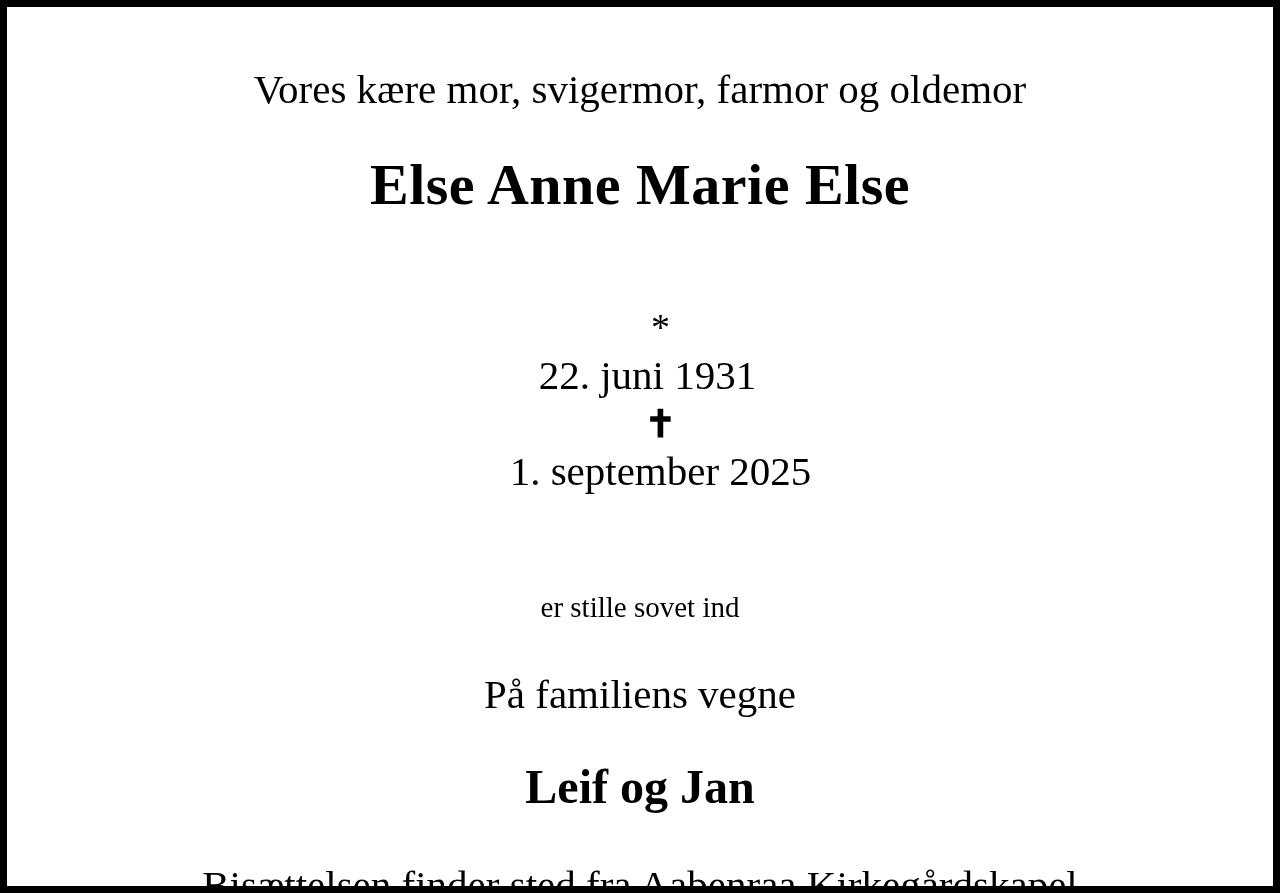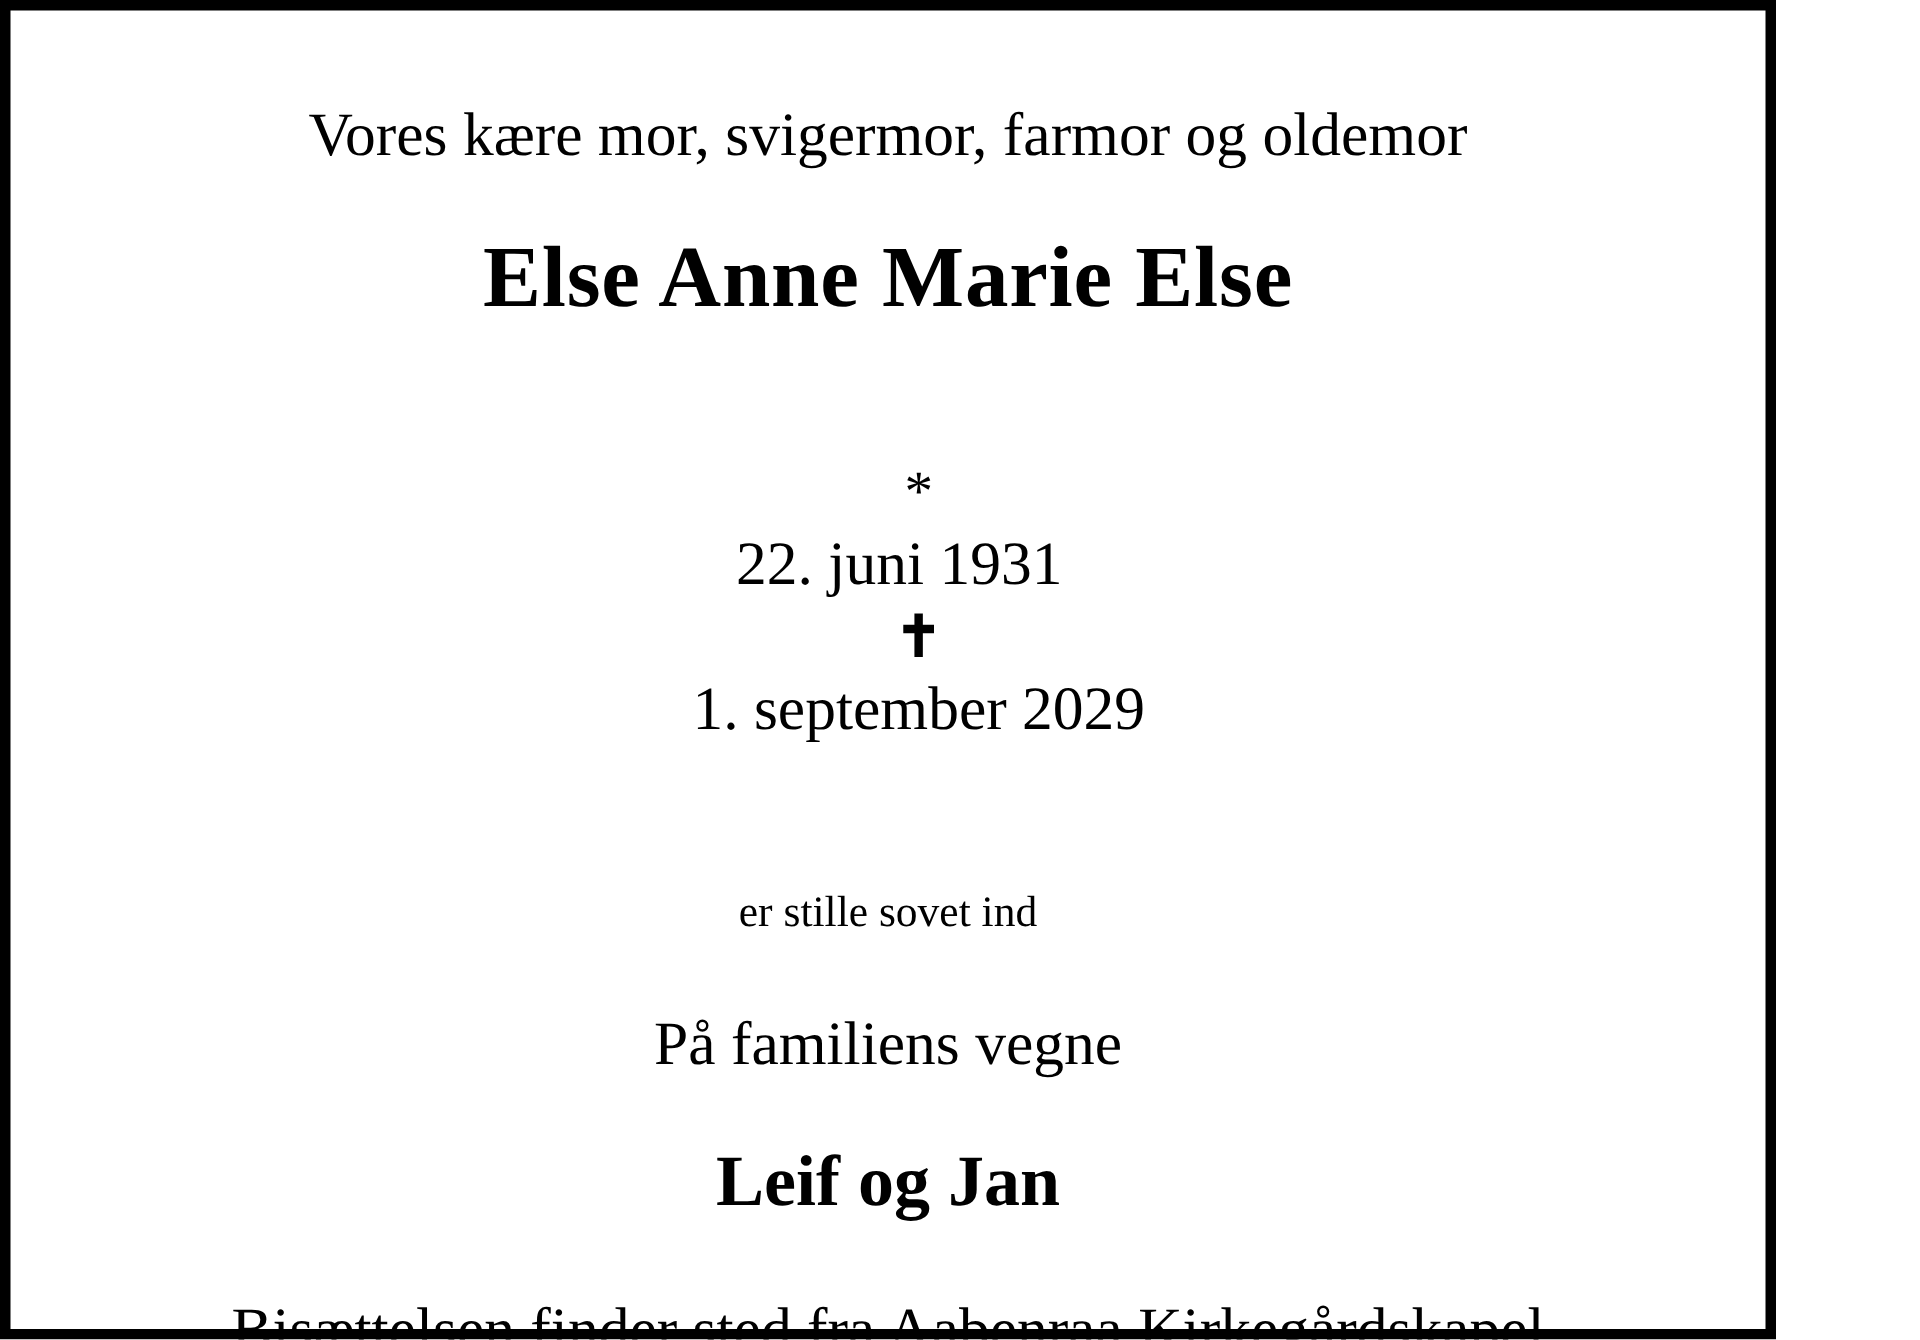--- a/index.html
+++ b/index.html
@@ -9,21 +9,21 @@
   }
   body {
     width: 1280px;
     height: 893px;
     font-family: "Liberation Serif", "DejaVu Serif", serif;
     color: #000000;
     overflow: hidden;
   }
   .obituary-frame {
     box-sizing: border-box;
-    width: 1184px;
+    width: 1280px;
     height: 893px;
     border: 7px solid #000000;
     background: #ffffff;
     display: flex;
     flex-direction: column;
     align-items: center;
     justify-content: flex-start;
     padding: 48px 60px 30px 60px;
   }
   .line {
@@ -83,21 +83,21 @@
 <div class="obituary-frame">
 
   <div class="line intro">Vores kære mor, svigermor, farmor og oldemor</div>
 
   <div class="line name">Else Anne Marie Else</div>
 
   <div class="line dates">
     <span class="sym">*</span>
     <span>22. juni 1931</span><span class="gap"></span>
     <span class="cross">✝</span>
-    <span>1. september 2029</span>
+    <span>1. september 2025</span>
   </div>
 
   <div class="line sleep">er stille sovet ind</div>
 
   <div class="line behalf">På familiens vegne</div>
 
   <div class="line signers">Leif og Jan</div>
 
   <div class="line funeral">
     <div>Bisættelsen finder sted fra Aabenraa Kirkegårdskapel</div>

